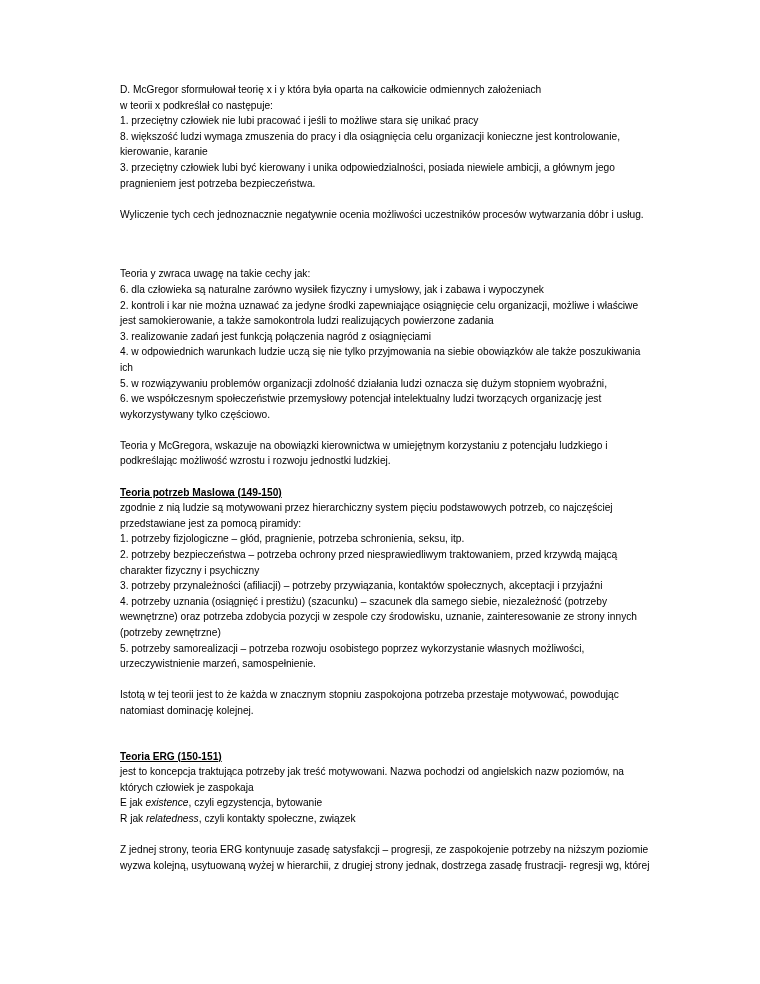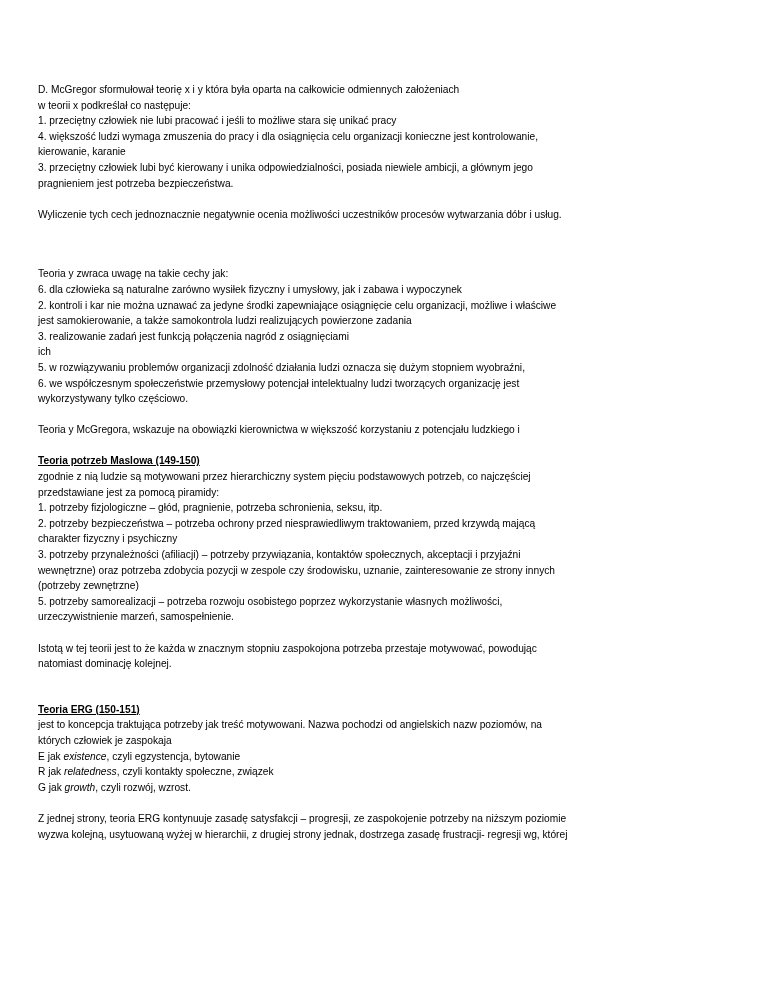--- a/index.html
+++ b/index.html
@@ -13,21 +13,21 @@
     font-family: "Liberation Sans", sans-serif;
     color: #000000;
     overflow: hidden;
   }
   .page {
     position: relative;
     width: 760px;
     height: 984px;
     background: #ffffff;
     box-sizing: border-box;
-    padding: 82px 86px 0 38px;
+    padding: 82px 86px 0 120px;
   }
   .doc {
     font-size: 10.2px;
     line-height: 15.6px;
     text-align: left;
   }
   .para {
     margin: 0;
   }
   .gap-sm { height: 15.6px; }
@@ -49,63 +49,66 @@
 </head>
 <body>
 
 <div class="page">
   <div class="doc">
 
     <p class="para">
       <span class="line">D. McGregor sformułował teorię x i y która była oparta na całkowicie odmiennych założeniach</span>
       <span class="line">w teorii x podkreślał co następuje:</span>
       <span class="line">1. przeciętny człowiek nie lubi pracować i jeśli to możliwe stara się unikać pracy</span>
-      <span class="line">4. większość ludzi wymaga zmuszenia do pracy i dla osiągnięcia celu organizacji konieczne jest kontrolowanie,</span>
+      <span class="line">8. większość ludzi wymaga zmuszenia do pracy i dla osiągnięcia celu organizacji konieczne jest kontrolowanie,</span>
       <span class="line">kierowanie, karanie</span>
       <span class="line">3. przeciętny człowiek lubi być kierowany i unika odpowiedzialności, posiada niewiele ambicji, a głównym jego</span>
       <span class="line">pragnieniem jest potrzeba bezpieczeństwa.</span>
     </p>
 
     <div class="gap-sm"></div>
 
     <p class="para">
       <span class="line">Wyliczenie tych cech jednoznacznie negatywnie ocenia możliwości uczestników procesów wytwarzania dóbr i usług.</span>
     </p>
 
     <div class="gap-lg"></div>
 
     <p class="para">
       <span class="line">Teoria y zwraca uwagę na takie cechy jak:</span>
       <span class="line">6. dla człowieka są naturalne zarówno wysiłek fizyczny i umysłowy, jak i zabawa i wypoczynek</span>
       <span class="line">2. kontroli i kar nie można uznawać za jedyne środki zapewniające osiągnięcie celu organizacji, możliwe i właściwe</span>
       <span class="line">jest samokierowanie, a także samokontrola ludzi realizujących powierzone zadania</span>
       <span class="line">3. realizowanie zadań jest funkcją połączenia nagród z osiągnięciami</span>
+      <span class="line">4. w odpowiednich warunkach ludzie uczą się nie tylko przyjmowania na siebie obowiązków ale także poszukiwania</span>
       <span class="line">ich</span>
       <span class="line">5. w rozwiązywaniu problemów organizacji zdolność działania ludzi oznacza się dużym stopniem wyobraźni,</span>
       <span class="line">6. we współczesnym społeczeństwie przemysłowy potencjał intelektualny ludzi tworzących organizację jest</span>
       <span class="line">wykorzystywany tylko częściowo.</span>
     </p>
 
     <div class="gap-sm"></div>
 
     <p class="para">
-      <span class="line">Teoria y McGregora, wskazuje na obowiązki kierownictwa w większość korzystaniu z potencjału ludzkiego i</span>
+      <span class="line">Teoria y McGregora, wskazuje na obowiązki kierownictwa w umiejętnym korzystaniu z potencjału ludzkiego i</span>
+      <span class="line">podkreślając możliwość wzrostu i rozwoju jednostki ludzkiej.</span>
     </p>
 
     <div class="gap-sm"></div>
 
     <p class="heading">Teoria potrzeb Maslowa (149-150)</p>
 
     <p class="para">
       <span class="line">zgodnie z nią ludzie są motywowani przez hierarchiczny system pięciu podstawowych potrzeb, co najczęściej</span>
       <span class="line">przedstawiane jest za pomocą piramidy:</span>
       <span class="line">1. potrzeby fizjologiczne – głód, pragnienie, potrzeba schronienia, seksu, itp.</span>
       <span class="line">2. potrzeby bezpieczeństwa – potrzeba ochrony przed niesprawiedliwym traktowaniem, przed krzywdą mającą</span>
       <span class="line">charakter fizyczny i psychiczny</span>
       <span class="line">3. potrzeby przynależności (afiliacji) – potrzeby przywiązania, kontaktów społecznych, akceptacji i przyjaźni</span>
+      <span class="line">4. potrzeby uznania (osiągnięć i prestiżu) (szacunku) – szacunek dla samego siebie, niezależność (potrzeby</span>
       <span class="line">wewnętrzne) oraz potrzeba zdobycia pozycji w zespole czy środowisku, uznanie, zainteresowanie ze strony innych</span>
       <span class="line">(potrzeby zewnętrzne)</span>
       <span class="line">5. potrzeby samorealizacji – potrzeba rozwoju osobistego poprzez wykorzystanie własnych możliwości,</span>
       <span class="line">urzeczywistnienie marzeń, samospełnienie.</span>
     </p>
 
     <div class="gap-sm"></div>
 
     <p class="para">
       <span class="line">Istotą w tej teorii jest to że każda w znacznym stopniu zaspokojona potrzeba przestaje motywować, powodując</span>
@@ -117,21 +120,20 @@
     <p class="heading">Teoria ERG (150-151)</p>
 
     <p class="para">
       <span class="line">jest to koncepcja traktująca potrzeby jak treść motywowani. Nazwa pochodzi od angielskich nazw poziomów, na</span>
       <span class="line">których człowiek je zaspokaja</span>
     </p>
 
     <p class="para">
       <span class="line"><span>E jak </span><em>existence</em><span>, czyli egzystencja, bytowanie</span></span>
       <span class="line"><span>R jak </span><em>relatedness</em><span>, czyli kontakty społeczne, związek</span></span>
-      <span class="line"><span>G jak </span><em>growth</em><span>, czyli rozwój, wzrost.</span></span>
     </p>
 
     <div class="gap-sm"></div>
 
     <p class="para">
       <span class="line">Z jednej strony, teoria ERG kontynuuje zasadę satysfakcji – progresji, ze zaspokojenie potrzeby na niższym poziomie</span>
       <span class="line">wyzwa kolejną, usytuowaną wyżej w hierarchii, z drugiej strony jednak, dostrzega zasadę frustracji- regresji wg, której</span>
     </p>
 
   </div>

